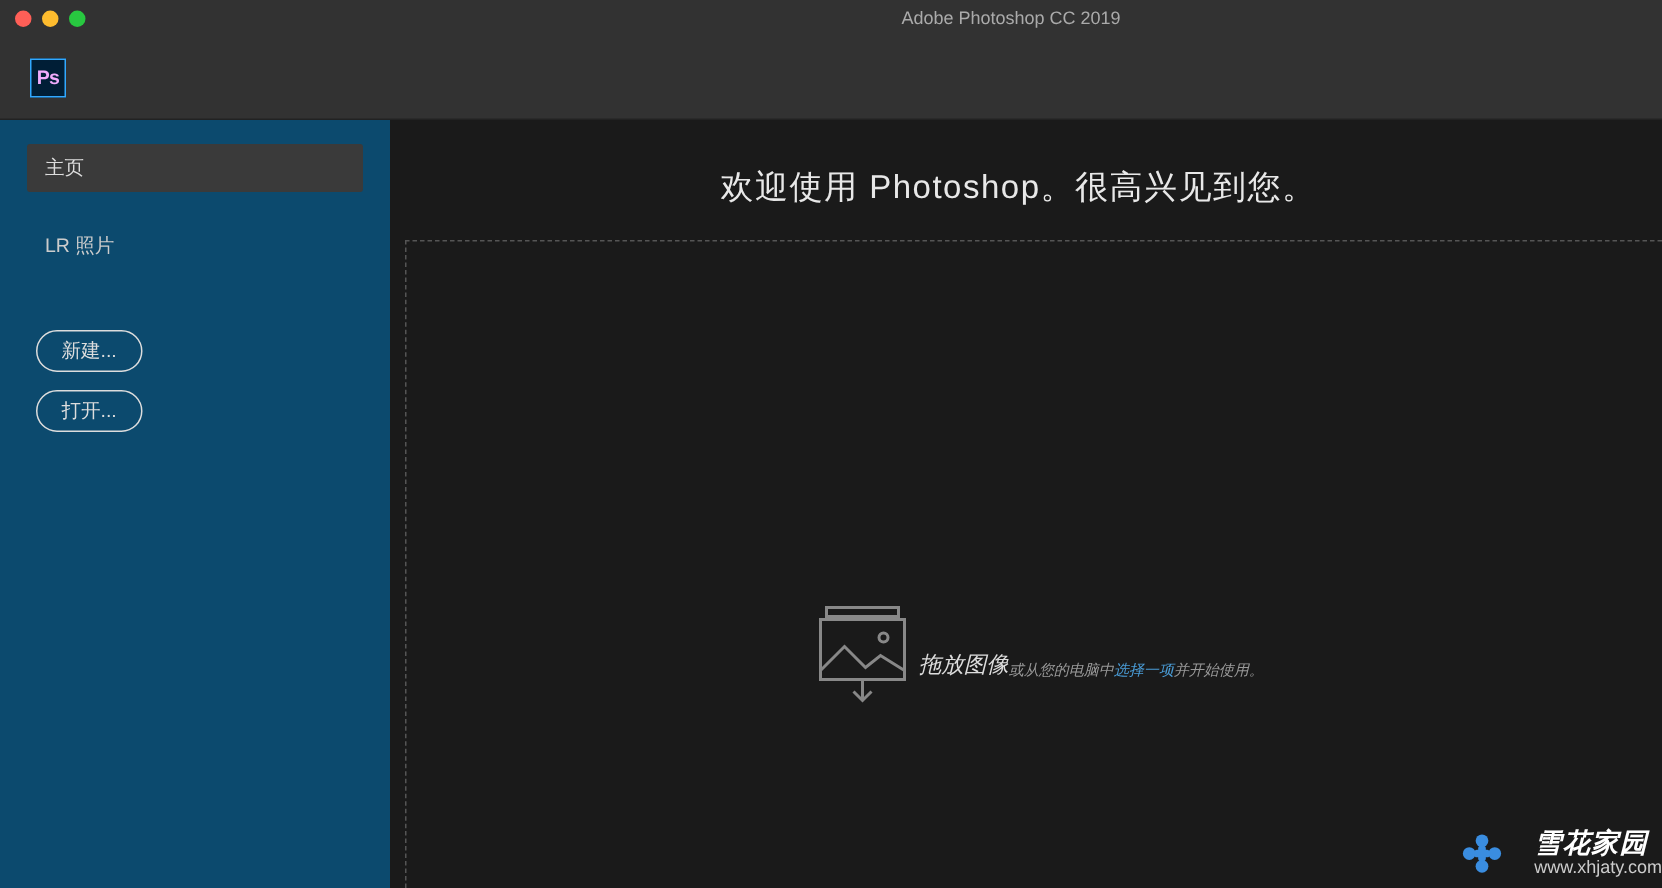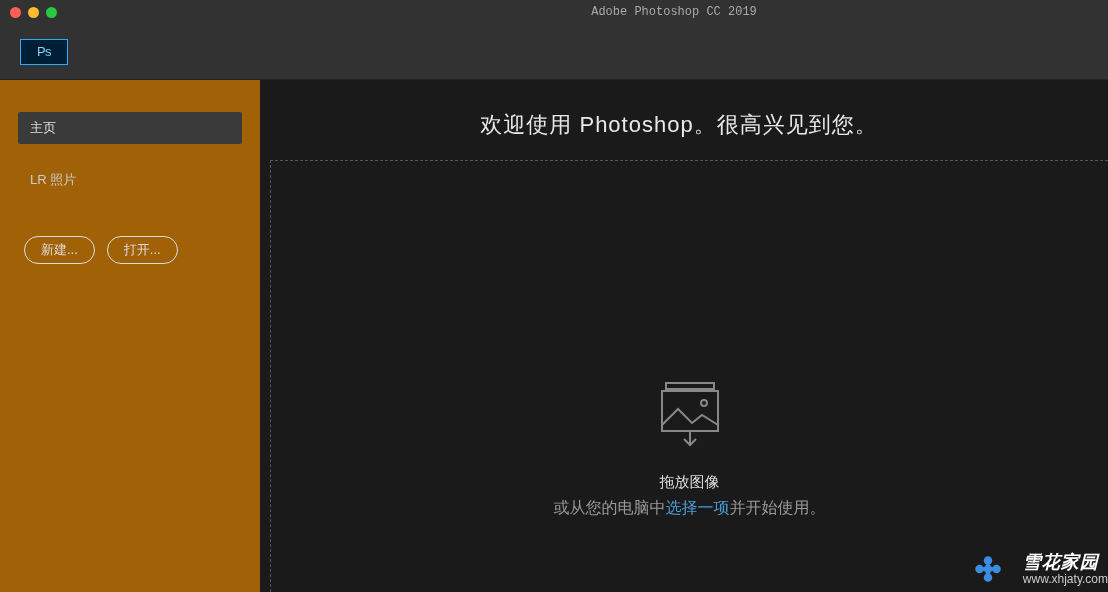--- a/index.html
+++ b/index.html
@@ -27,71 +27,70 @@
     .tl-close { background: #ff5f57; }
     .tl-min { background: #febc2e; }
     .tl-max { background: #28c840; }
     .titlebar-title {
       position: absolute;
       left: 50%;
       transform: translateX(-50%);
       color: #aaa;
       font-size: 12px;
       margin-left: 120px;
-      font-family: Liberation Mono, monospace;
     }
     .app-header {
       height: 56px;
       background: #323232;
       display: flex;
       align-items: center;
       padding-left: 20px;
       border-bottom: 1px solid #222;
     }
     .ps-logo {
-      width: 48px;
+      width: 24px;
       height: 26px;
       background: #001e36;
       border: 1.5px solid #31a8ff;
       display: flex;
       align-items: center;
       justify-content: center;
-      color: #7dd3fc;
-      font-weight: 400;
+      color: #f0abfc;
+      font-weight: 700;
       font-size: 13px;
       letter-spacing: -0.5px;
     }
     .body-area {
       display: flex;
       height: calc(592px - 24px - 56px);
       background: #1a1a1a;
     }
     .sidebar {
       width: 260px;
-      background: #a16207;
-      padding: 32px 18px;
+      background: #0c4a6e;
+      padding: 16px 18px;
     }
     .nav-item {
       color: #ddd;
       font-size: 13px;
       padding: 7px 12px;
       cursor: pointer;
       border-radius: 2px;
     }
     .nav-item.active {
       background: #3a3a3a;
     }
     .nav-item.secondary {
       margin-top: 20px;
       color: #ccc;
     }
     .sidebar-buttons {
       margin-top: 40px;
       display: flex;
-      flex-direction: row;
+      flex-direction: column;
       gap: 12px;
       padding-left: 6px;
     }
     .pill-btn {
       border: 1.5px solid #ddd;
       background: transparent;
       color: #ddd;
       border-radius: 20px;
       padding: 4px 16px;
       font-size: 13px;
@@ -115,49 +114,50 @@
     .dropzone {
       position: absolute;
       left: 10px;
       right: 0;
       top: 80px;
       bottom: 0;
       border: 1px dashed #555;
       border-right: none;
       border-bottom: none;
       display: flex;
-      flex-direction: column;
+      flex-direction: row;
       align-items: center;
       justify-content: center;
       padding-top: 140px;
+      font-style: italic;
     }
     .drop-icon {
       margin-bottom: 18px;
     }
     .drop-title {
       color: #ddd;
       font-size: 15px;
       font-weight: 500;
       margin-bottom: 6px;
     }
     .drop-sub {
       color: #999;
-      font-size: 16px;
+      font-size: 10px;
       text-align: center;
     }
     .drop-sub .link {
       color: #4a9cd6;
       cursor: pointer;
     }
     .watermark {
       position: absolute;
       right: 0;
       bottom: 6px;
       display: flex;
-      align-items: flex-end;
+      align-items: center;
       gap: 18px;
       color: #fff;
     }
     .wm-icon { width: 34px; height: 34px; }
     .wm-text { display: flex; flex-direction: column; line-height: 1.1; }
     .wm-name { font-size: 18px; font-weight: 700; font-style: italic; letter-spacing: 1px; }
     .wm-url { font-size: 12px; color: #ccc; text-align: right; }
   </style>
 </head>
 <body>

